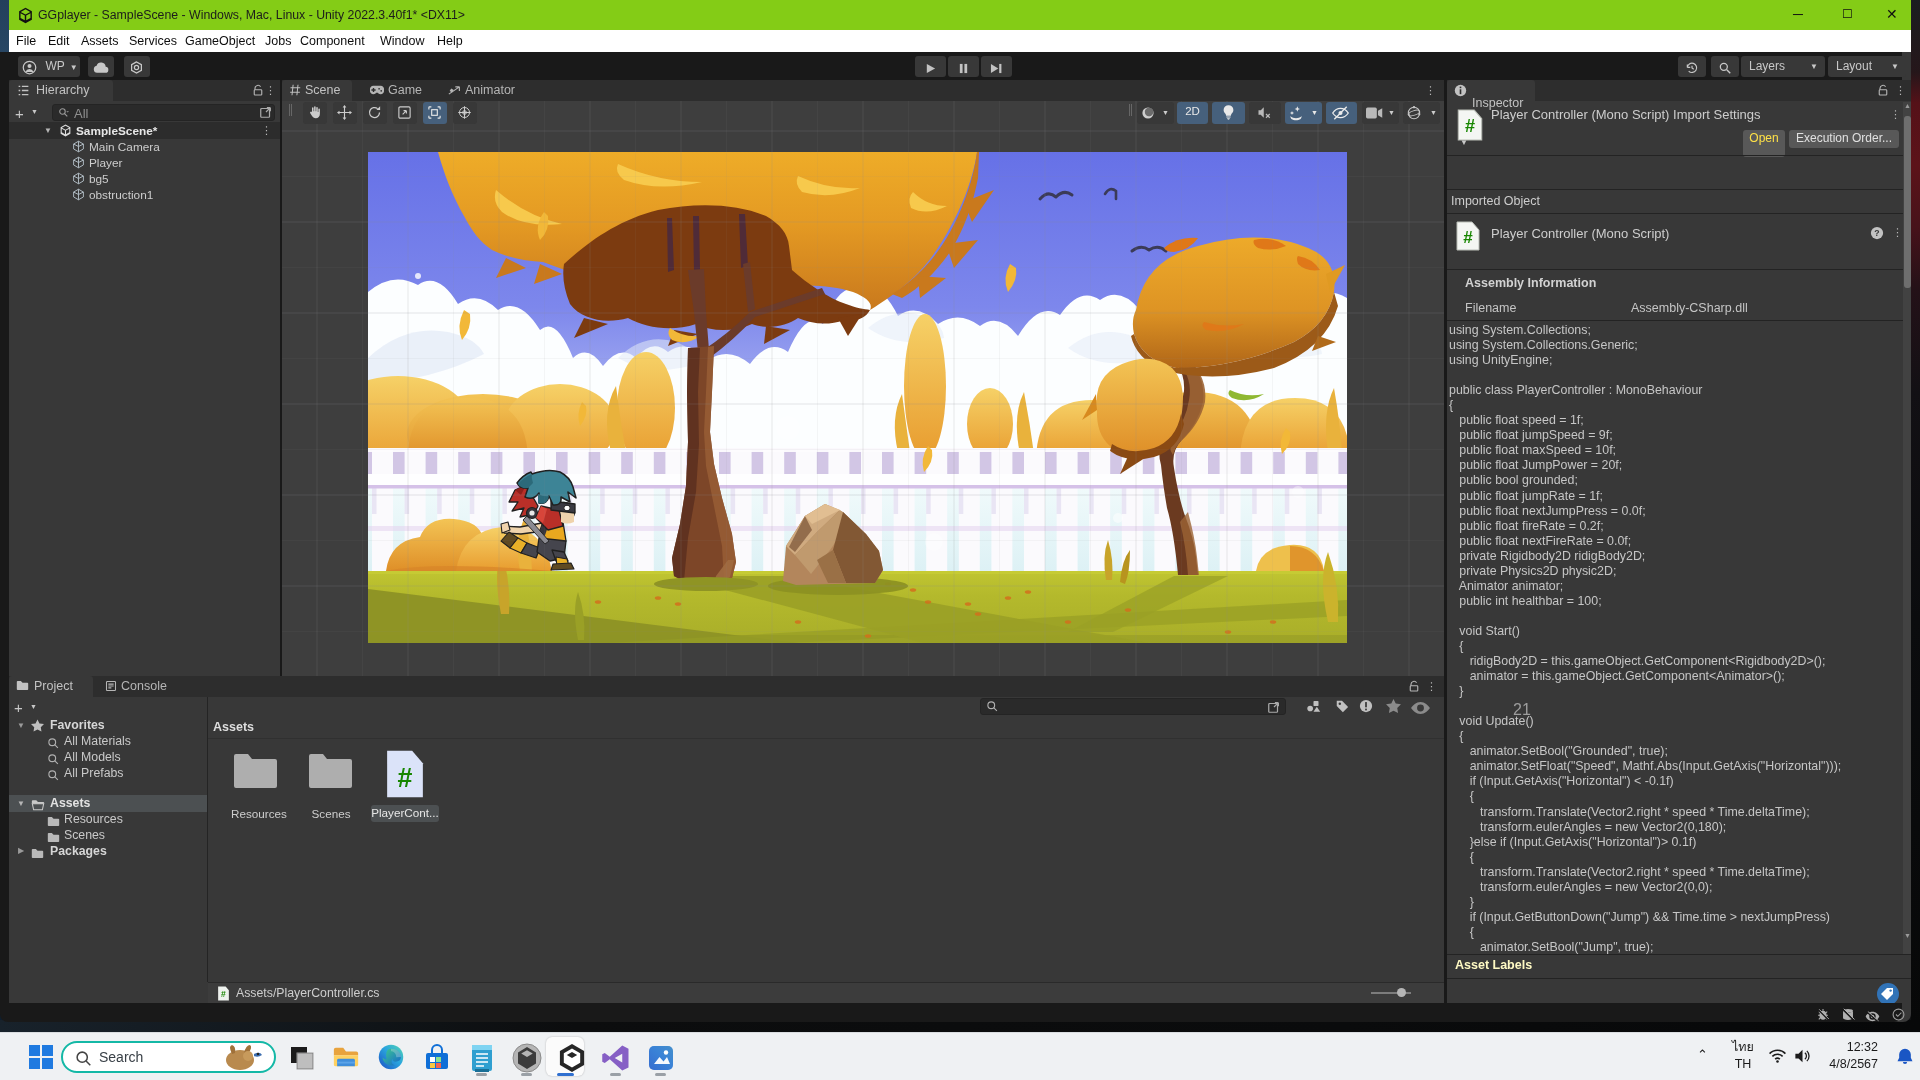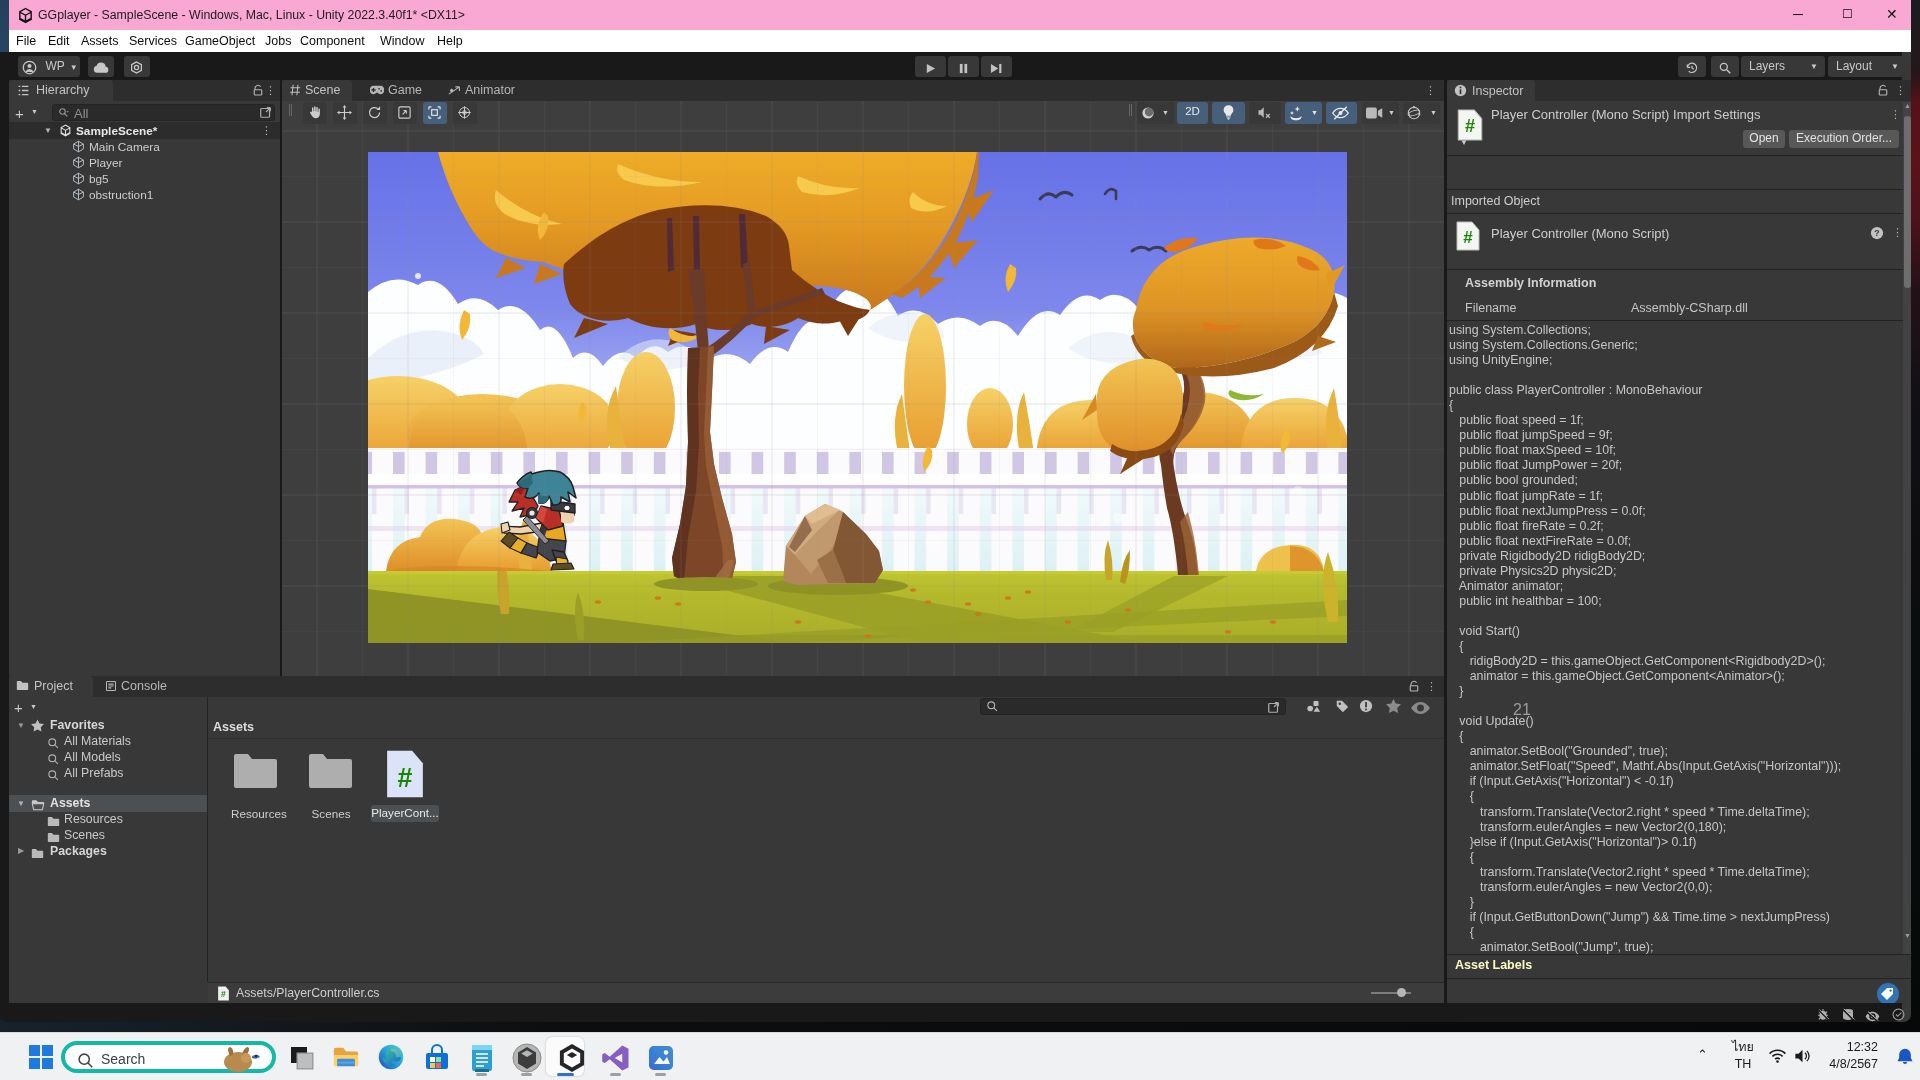--- a/index.html
+++ b/index.html
@@ -5,21 +5,21 @@
 *{margin:0;padding:0;box-sizing:border-box}
 html,body{width:1920px;height:1080px;overflow:hidden;font-family:"Liberation Sans",sans-serif;background:#0e0f11}
 .abs{position:absolute}
 .ic{display:inline-block;vertical-align:middle}
 
 #deskL{left:0;top:0;width:9px;height:1032px;background:linear-gradient(#23405c 0%,#3f6488 30%,#527a9e 45%,#3a5d7e 62%,#22405c 78%,#0e1c2a 100%)}
 #deskR{left:1911px;top:0;width:9px;height:1032px;background:linear-gradient(#1b1d20 0%,#25161a 7%,#551118 10%,#5c1219 16%,#47121a 22%,#241118 28%,#121014 38%,#0b0c0e 60%,#070808 100%)}
 #deskB{left:0;top:1020px;width:1920px;height:12px;background:linear-gradient(90deg,#18222b,#0c0d0e 30%,#0a0b0c 70%,#070809)}
 
 #win{left:9px;top:0;width:1902px;height:1022px;background:#383838;border-radius:0 0 8px 8px}
-#titlebar{left:9px;top:0;width:1902px;height:30px;background:#f9a8d4;color:#1c1c1c;font-size:13.5px}
+#titlebar{left:9px;top:0;width:1902px;height:30px;background:#84cc16;color:#1c1c1c;font-size:13.5px}
 #menubar{left:9px;top:30px;width:1902px;height:22px;background:#fff;color:#0d0d0d;font-size:12.5px}
 
 #toolbar{left:0;top:52px;width:1902px;height:28px;background:#191919}
 .tbtn{position:absolute;top:4px;height:21px;background:#383838;border-radius:3px;color:#c8c8c8}
 #panels{left:0;top:80px;width:1902px;height:923px;background:#191919}
 .panel{position:absolute;background:#383838}
 .tabbar{position:absolute;left:0;top:0;right:0;height:21px;background:#2d2d2d}
 .tab{position:absolute;top:0;height:21px;background:#383838;color:#c2c2c2;font-size:12.5px;border-radius:3px 3px 0 0}
 .tab.inactive{background:transparent;color:#b5b5b5}
 .dots{color:#b9b9b9;font-size:11px;letter-spacing:0}
@@ -540,35 +540,35 @@
         </svg><span style="position:absolute;right:3px;top:7px;font-size:7px;color:#ccc">▼</span></div>
  </div>
 </div>
 
 <div class="panel" id="insp" style="left:1447px;top:80px;width:464px;height:923px">
  <div class="tabbar">
       <div class="tab" style="left:0;width:88px"><svg class="ic" style="margin:4px 0 0 7px" width="13" height="13" viewBox="0 0 16 16">
           <circle cx="8" cy="8" r="7" fill="#c2c2c2"></circle>
           <rect x="7" y="6.5" width="2" height="6" fill="#2d2d2d"></rect>
           <rect x="7" y="3.2" width="2" height="2" fill="#2d2d2d"></rect>
-        </svg><span style="margin-left:5px;vertical-align:top;display:inline-block;margin-top:4px">Inspector</span></div>
+        </svg><span style="margin-left:5px;vertical-align:top;display:inline-block;margin-top:16px">Inspector</span></div>
   <span class="abs" style="right:22px;top:3px"><svg width="12" height="13" viewBox="0 0 16 16">
           <path fill="none" stroke="#b5b5b5" stroke-width="1.5" d="M4 7V5a4 4 0 0 1 7.4-2"></path>
           <rect x="3" y="7" width="10" height="7" rx="1" fill="none" stroke="#b5b5b5" stroke-width="1.5"></rect>
         </svg></span>
   <span class="abs dots" style="right:5px;top:4px">⋮</span>
  </div>
  <div class="abs" style="left:10px;top:29px"><svg width="26" height="32" viewBox="0 0 24 30">
         <path fill="#f4f6f3" stroke="#b9bdb6" stroke-width="1" d="M1 1h15l7 8v20H1z"></path>
         <text x="12" y="22" font-size="17" font-weight="bold" fill="#178600" text-anchor="middle" font-family="Liberation Sans">#</text>
       </svg></div>
  <div class="abs" style="left:13px;top:58px;color:#c8c8c8;font-size:8px">▼</div>
  <div class="abs" style="left:44px;top:27px;color:#cdcdcd;font-size:13px;white-space:nowrap">Player Controller (Mono Script) Import Settings</div>
  <span class="abs dots" style="right:10px;top:28px">⋮</span>
- <div class="abs" style="left:296px;top:50px;width:42px;height:18px;background:#585858;border-radius:3px;color:#e5e5e5;font-size:12px;text-align:center"><span style="display:inline-block;margin-top:1px">Open</span></div>
+ <div class="abs" style="left:296px;top:50px;width:42px;height:27px;background:#585858;border-radius:3px;color:#fde047;font-size:12px;text-align:center"><span style="display:inline-block;margin-top:1px">Open</span></div>
  <div class="abs" style="left:342px;top:50px;width:110px;height:18px;background:#585858;border-radius:3px;color:#e0e0e0;font-size:12px;text-align:center"><span style="display:inline-block;margin-top:1px">Execution Order...</span></div>
  <div class="hline" style="left:0;top:75px;width:464px;background:#232323"></div>
  <div class="hline" style="left:0;top:109px;width:464px;background:#232323"></div>
  <div class="abs" style="left:4px;top:114px;color:#cdcdcd;font-size:12.5px">Imported Object</div>
  <div class="hline" style="left:0;top:133px;width:464px;background:#232323"></div>
  <div class="abs" style="left:9px;top:141px"><svg width="24" height="30" viewBox="0 0 24 30">
         <path fill="#f4f6f3" stroke="#b9bdb6" stroke-width="1" d="M1 1h15l7 8v20H1z"></path>
         <text x="12" y="22" font-size="17" font-weight="bold" fill="#178600" text-anchor="middle" font-family="Liberation Sans">#</text>
       </svg></div>
  <div class="abs" style="left:44px;top:146px;color:#cdcdcd;font-size:13px">Player Controller (Mono Script)</div>
@@ -779,21 +779,21 @@
       </svg></span>
 </div>
 
 <div class="abs" id="taskbar">
  <svg class="abs" style="left:26px;top:9px" width="30" height="30" viewBox="0 0 30 30">
       <rect x="3" y="3" width="11" height="11" fill="#1f7ae0"></rect>
       <rect x="16" y="3" width="11" height="11" fill="#1f7ae0"></rect>
       <rect x="3" y="16" width="11" height="11" fill="#1f7ae0"></rect>
       <rect x="16" y="16" width="11" height="11" fill="#1f7ae0"></rect>
     </svg>
- <div class="abs" style="left:61px;top:8px;width:215px;height:32px;background:#fff;border:4px solid #14b8a6;border-radius:16px">
+ <div class="abs" style="left:61px;top:8px;width:215px;height:32px;background:#fff;border:2px solid #14b8a6;border-radius:16px">
    <svg style="position:absolute;left:12px;top:7px" width="17" height="17" viewBox="0 0 20 20">
         <circle cx="8.5" cy="8.5" r="6" fill="none" stroke="#444" stroke-width="1.8"></circle>
         <path stroke="#444" stroke-width="1.8" d="m13 13 5 5"></path>
       </svg>
    <span style="position:absolute;left:36px;top:6px;color:#394047;font-size:14px">Search</span>
    <svg style="position:absolute;right:4px;top:1px" width="52" height="28" viewBox="0 0 52 28">
         <ellipse cx="22" cy="16" rx="14" ry="10" fill="#b98a4e"></ellipse>
         <path fill="#a0713a" d="M14 10q-4-8 0-9 4 1 3 8zm12-1q2-8 6-8 3 2-2 9z"></path>
         <circle cx="30" cy="12" r="5" fill="#c79a5c"></circle>
         <path fill="#3e6fb0" d="M36 10q6-3 8 1-4 3-8 1z"></path>

